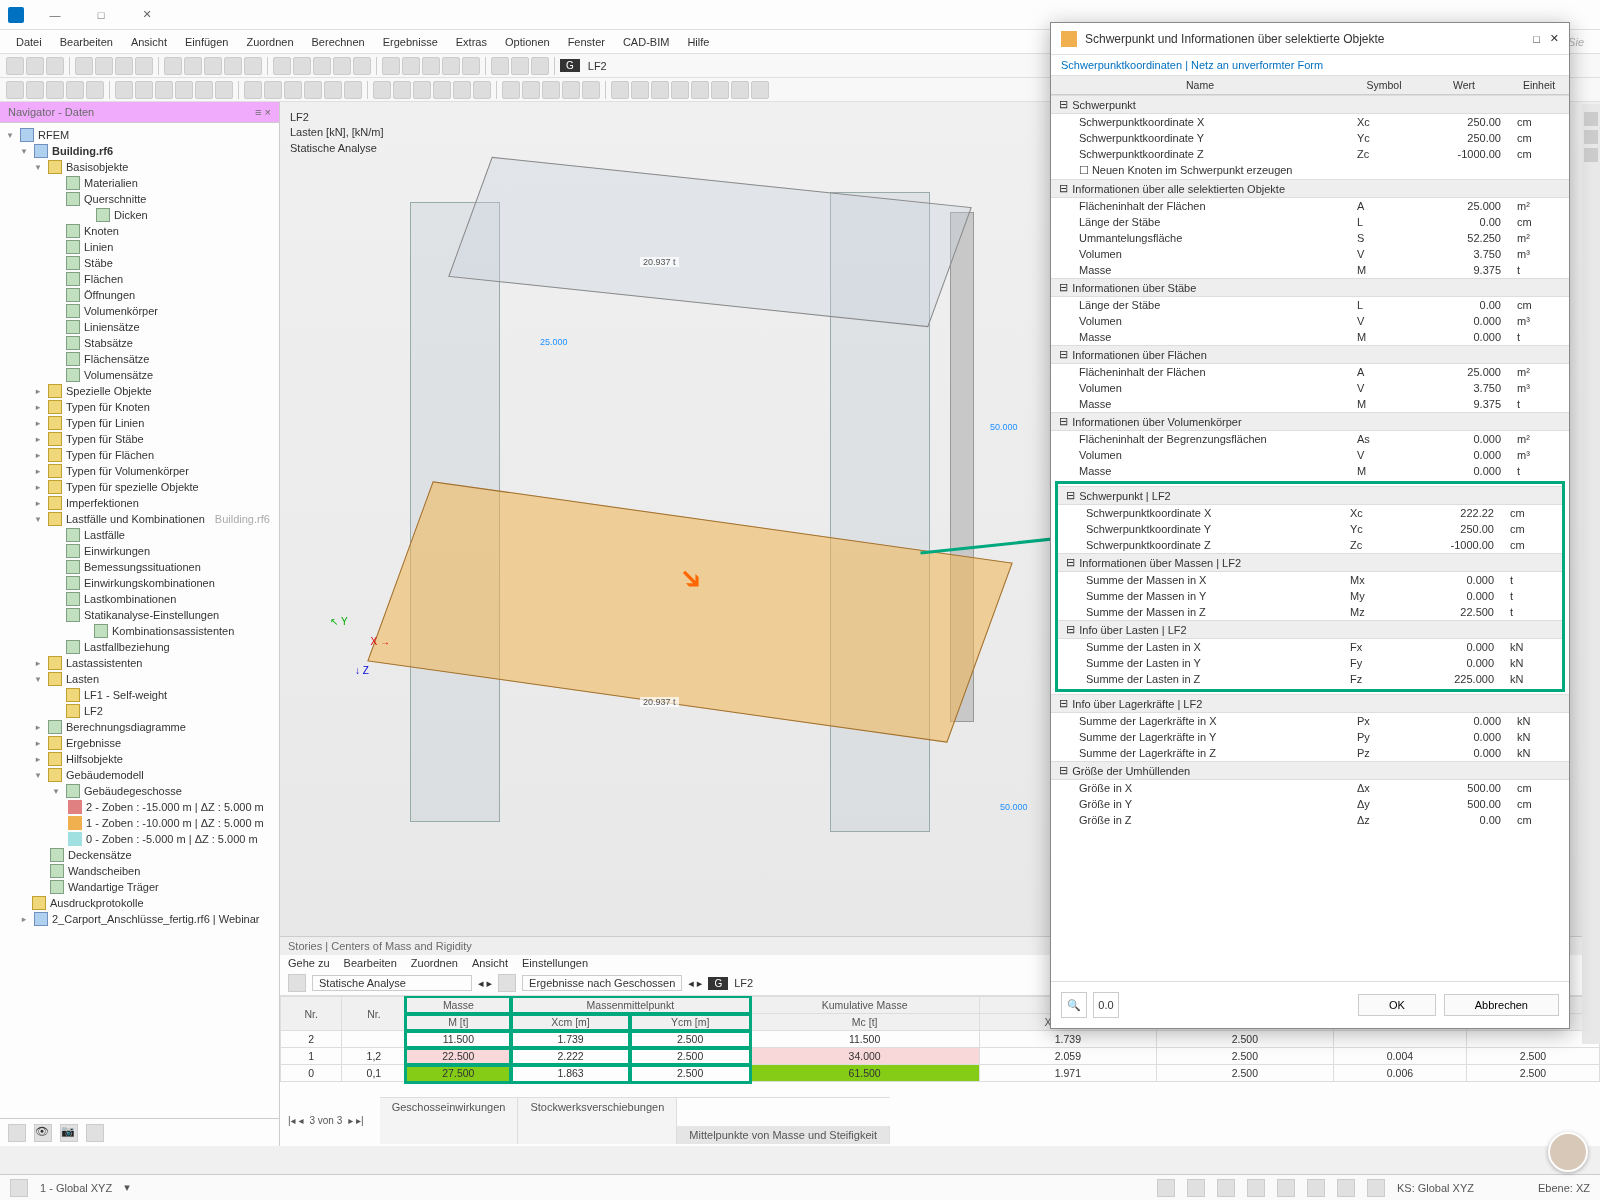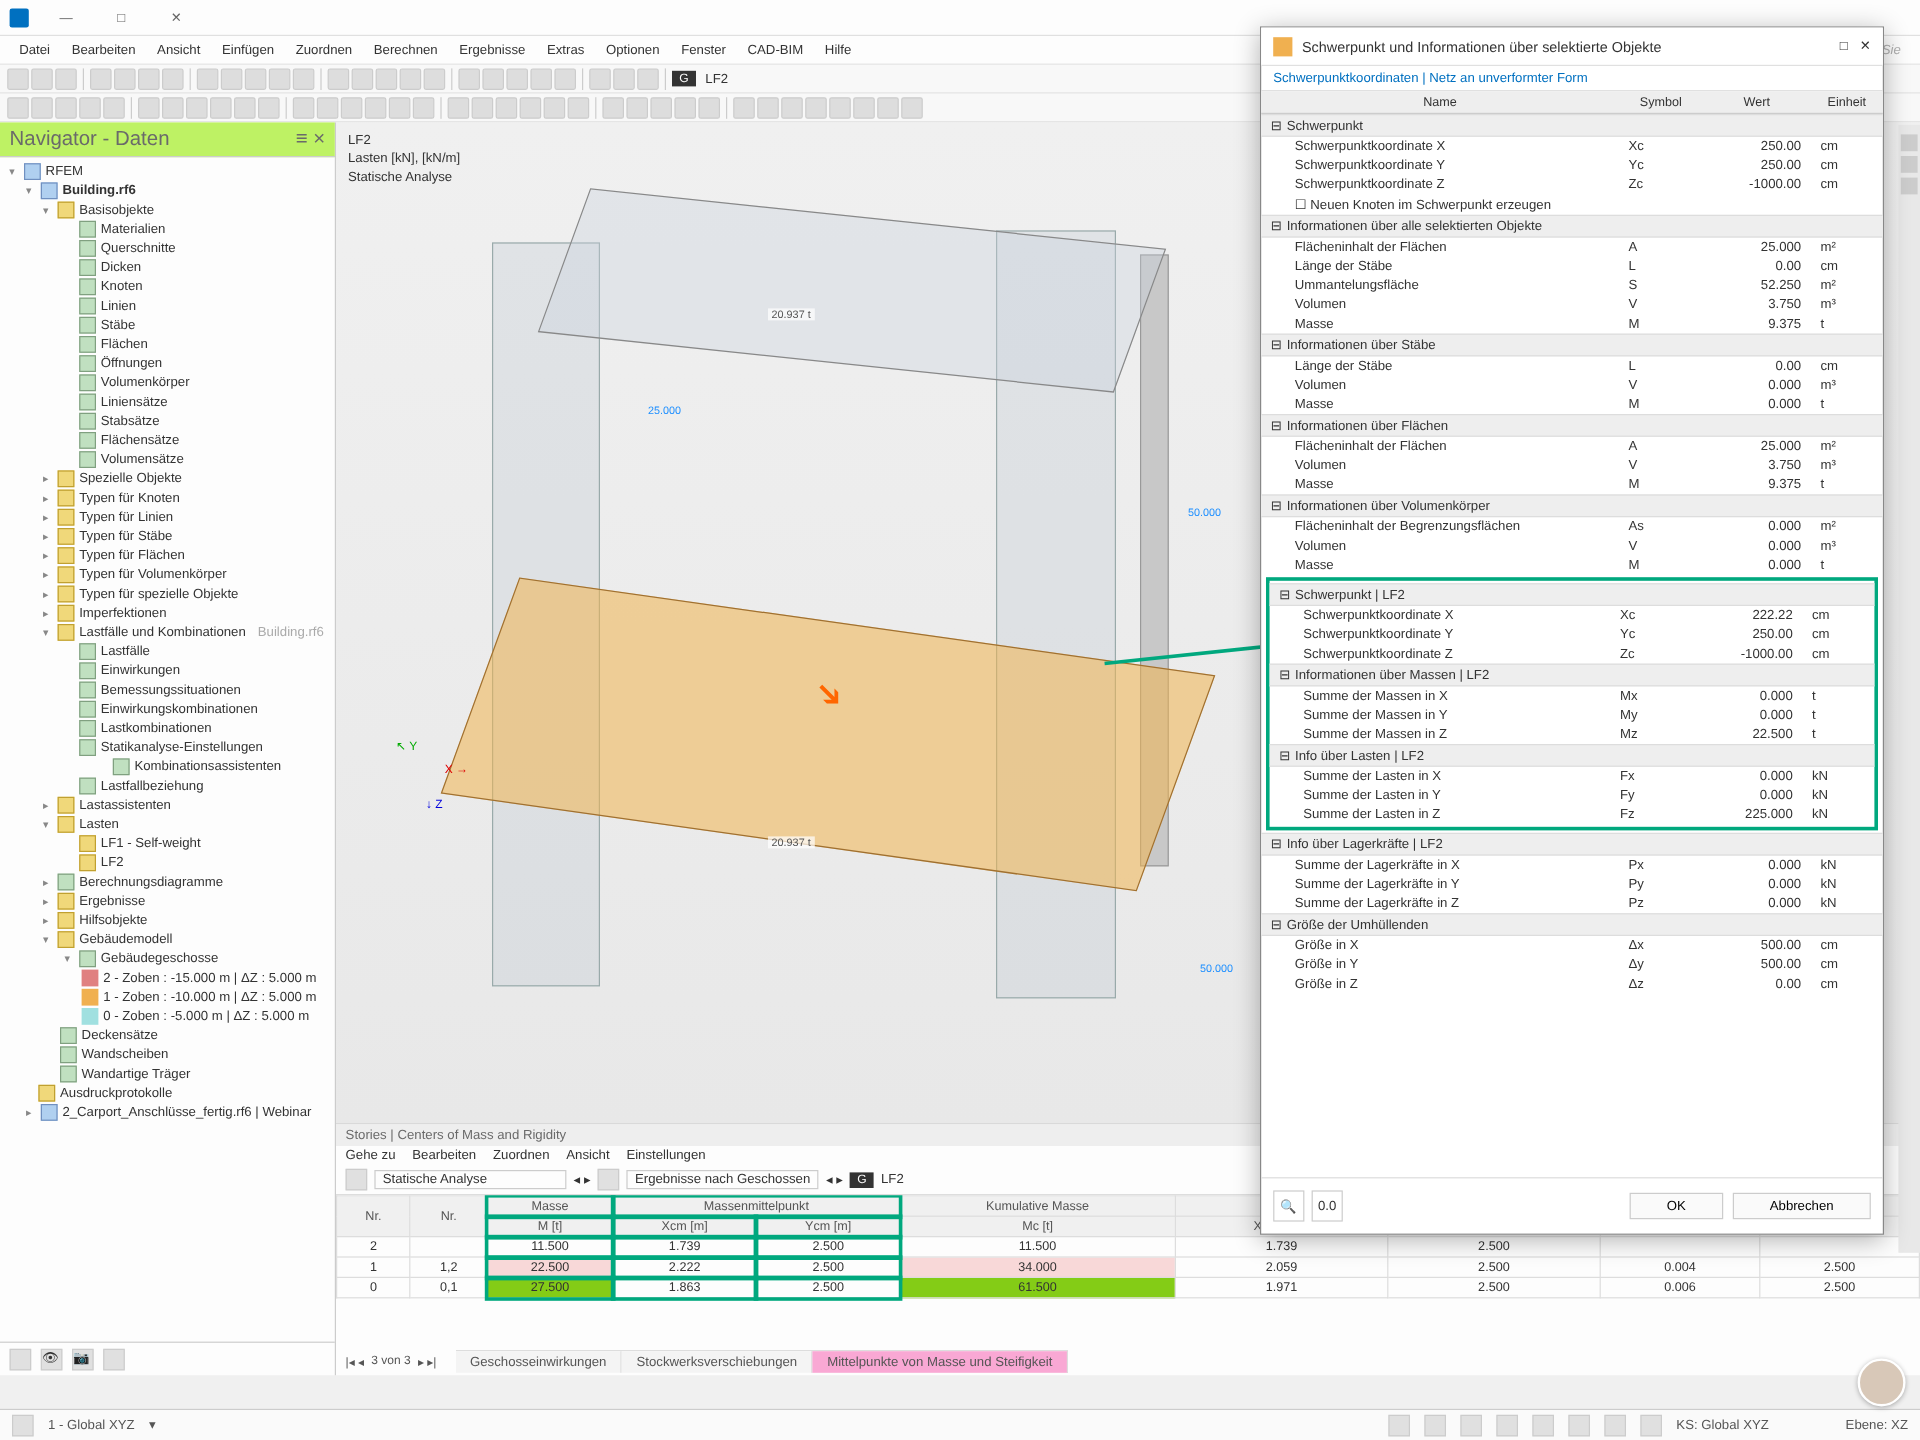--- a/index.html
+++ b/index.html
@@ -17,21 +17,21 @@
 .geben-sie { color: #b0b0b0; font-style: italic; padding: 0 8px; }
 
 .toolbar-row { height: 24px; background: #f8f8f8; display: flex; align-items: center; padding: 0 6px; gap: 2px; border-bottom: 1px solid #e0e0e0; }
 .tb-ico { width: 18px; height: 18px; background: #ddd; border: 1px solid #ccc; border-radius: 2px; display: inline-block; }
 .tb-sep { width: 1px; height: 18px; background: #ccc; margin: 0 3px; }
 .lf-combo { background: #333; color: #fff; padding: 1px 6px; font-size: 10px; }
 
 .main-area { display: flex; height: 1044px; }
 
 .navigator { width: 280px; background: #fdfdfd; border-right: 1px solid #ccc; display: flex; flex-direction: column; }
-.nav-header { background: #bef264; padding: 4px 8px; font-size: 17px; color: #6a6a6a; border-bottom: 1px solid #ccc; display: flex; justify-content: space-between; }
+.nav-header { background: #f0abfc; padding: 4px 8px; font-size: 11px; color: #6a6a6a; border-bottom: 1px solid #ccc; display: flex; justify-content: space-between; }
 .nav-tree { flex: 1; overflow: auto; padding: 4px 0; }
 .tree-item { padding: 1px 4px; display: flex; align-items: center; gap: 4px; white-space: nowrap; }
 .tree-toggle { width: 12px; text-align: center; color: #888; font-size: 9px; }
 .tree-ico { width: 14px; height: 14px; display: inline-block; }
 .tree-ico.folder { background: #f0d87a; border: 1px solid #c0a030; }
 .tree-ico.file { background: #b0d0f0; border: 1px solid #7090c0; }
 .tree-ico.spec { background: #c0e0c0; border: 1px solid #80a080; }
 .tree-ico.red { background: #e08080; }
 .tree-ico.orange { background: #f0b050; }
 .tree-ico.cyan { background: #a0e0e0; }
@@ -66,21 +66,21 @@
 .bp-select { border: 1px solid #ccc; padding: 1px 6px; font-size: 11px; min-width: 160px; }
 .bp-table-wrap { flex: 1; overflow: auto; }
 .bp-table { border-collapse: collapse; width: 100%; font-size: 10.5px; }
 .bp-table th, .bp-table td { border: 1px solid #ddd; padding: 2px 6px; text-align: center; }
 .bp-table th { background: #f0f0f0; font-weight: normal; color: #555; }
 .bp-table .hl-group { outline: 3px solid #00a87e; outline-offset: -1px; }
 .bp-cell-red { background: #f8d8d8; }
 .bp-cell-orange { background: #84cc16; }
 .bp-tabs { display: flex; border-top: 1px solid #ddd; }
 .bp-tab { padding: 3px 12px; border-right: 1px solid #ddd; background: #f4f4f4; font-size: 11px; }
-.bp-tab.active { background: #f9a8d4; }
+.bp-tab.active { background: #e5e5e5; margin-top: 28px; }
 .bp-paginator { padding: 2px 8px; font-size: 10px; color: #555; display: flex; align-items: center; gap: 6px; }
 
 .floating-panel { position: absolute; top: 22px; right: 30px; width: 520px; height: 1007px; background: #fff; border: 1px solid #888; box-shadow: 0 4px 20px rgba(0,0,0,0.3); display: flex; flex-direction: column; }
 .fp-titlebar { height: 32px; background: #fff; display: flex; align-items: center; padding: 0 10px; border-bottom: 1px solid #e0e0e0; }
 .fp-titlebar .fp-ico { width: 16px; height: 16px; background: #f0b050; margin-right: 8px; }
 .fp-titlebar .fp-title { flex: 1; font-size: 12px; }
 .fp-subtitle { padding: 4px 10px; font-size: 11px; color: #0070c0; border-bottom: 1px solid #e0e0e0; }
 .fp-header-row { display: flex; background: #eee; border-bottom: 1px solid #ccc; font-size: 10.5px; }
 .fp-header-row > div { padding: 3px 8px; text-align: center; }
 .fp-col-name { flex: 1; }
@@ -245,21 +245,21 @@
           <div class="tree-item" style="padding-left: 50px;">
             <span class="tree-toggle"></span>
             <span class="tree-ico spec"></span>
             <span class="tree-label">Materialien</span>
           </div>
           <div class="tree-item" style="padding-left: 50px;">
             <span class="tree-toggle"></span>
             <span class="tree-ico spec"></span>
             <span class="tree-label">Querschnitte</span>
           </div>
-          <div class="tree-item" style="padding-left: 50px;">
+          <div class="tree-item" style="padding-left: 80px;">
             <span class="tree-toggle"></span>
             <span class="tree-ico spec"></span>
             <span class="tree-label">Dicken</span>
           </div>
           <div class="tree-item" style="padding-left: 50px;">
             <span class="tree-toggle"></span>
             <span class="tree-ico spec"></span>
             <span class="tree-label">Knoten</span>
           </div>
           <div class="tree-item" style="padding-left: 50px;">

